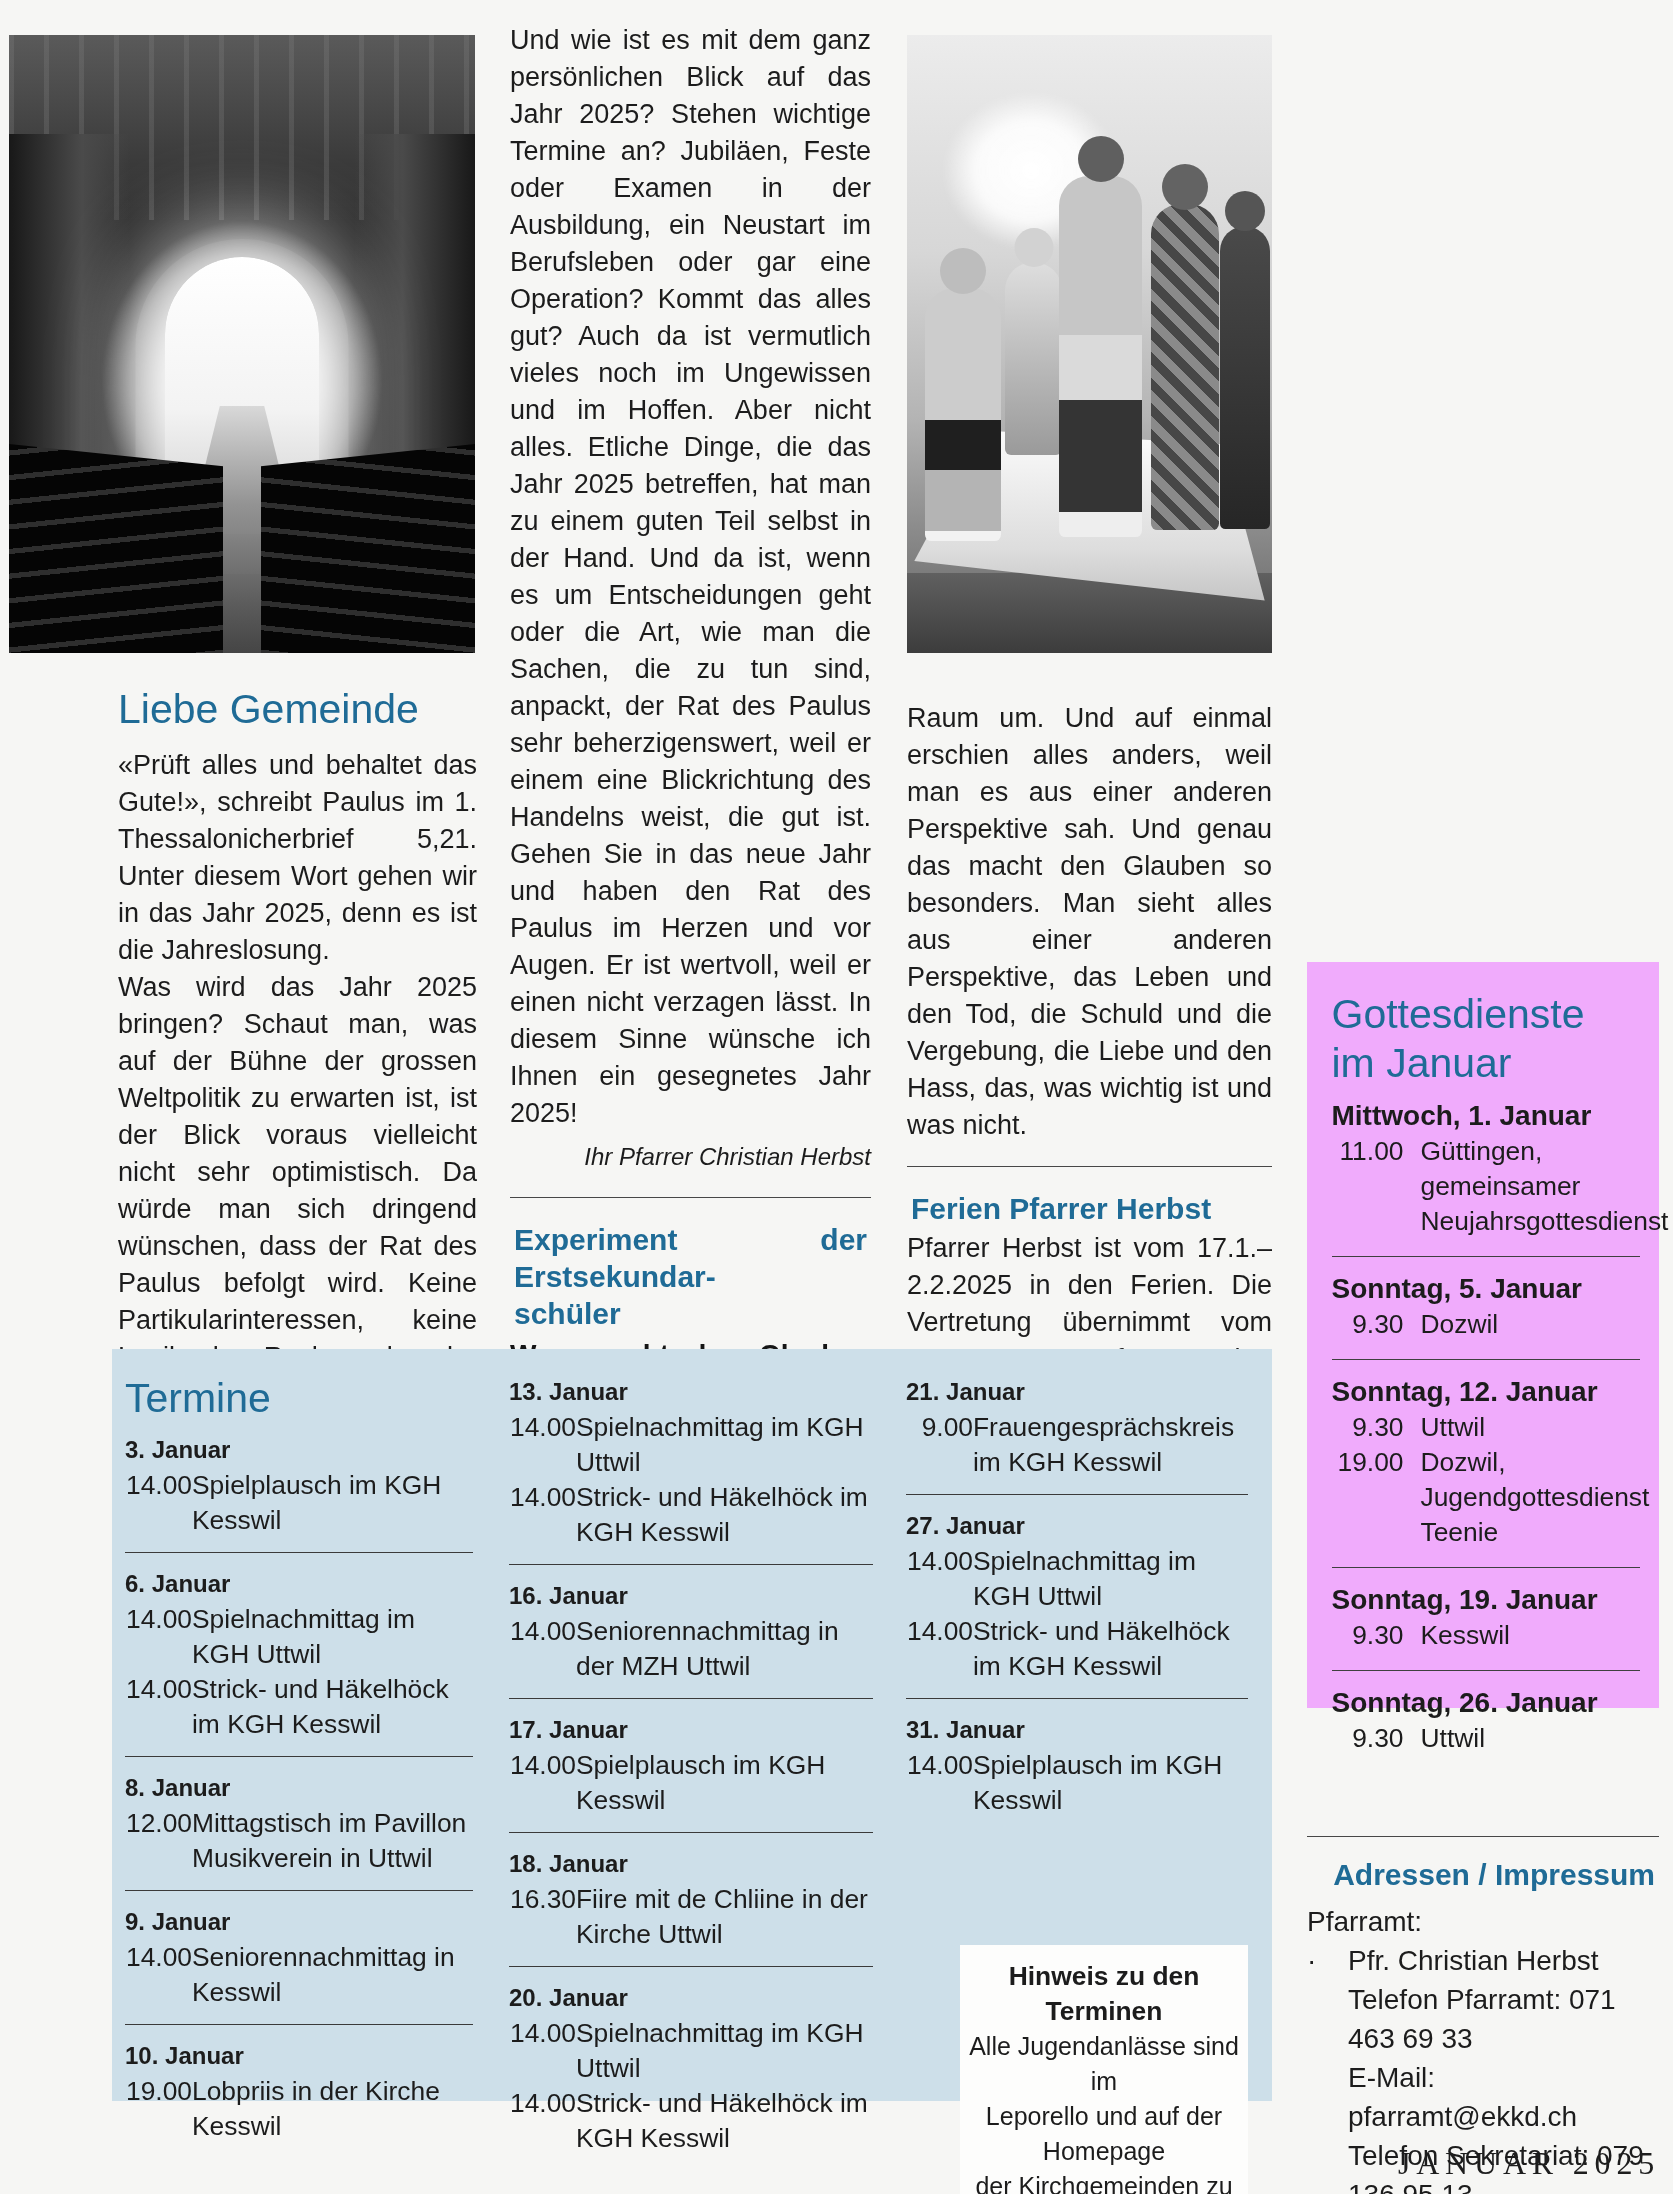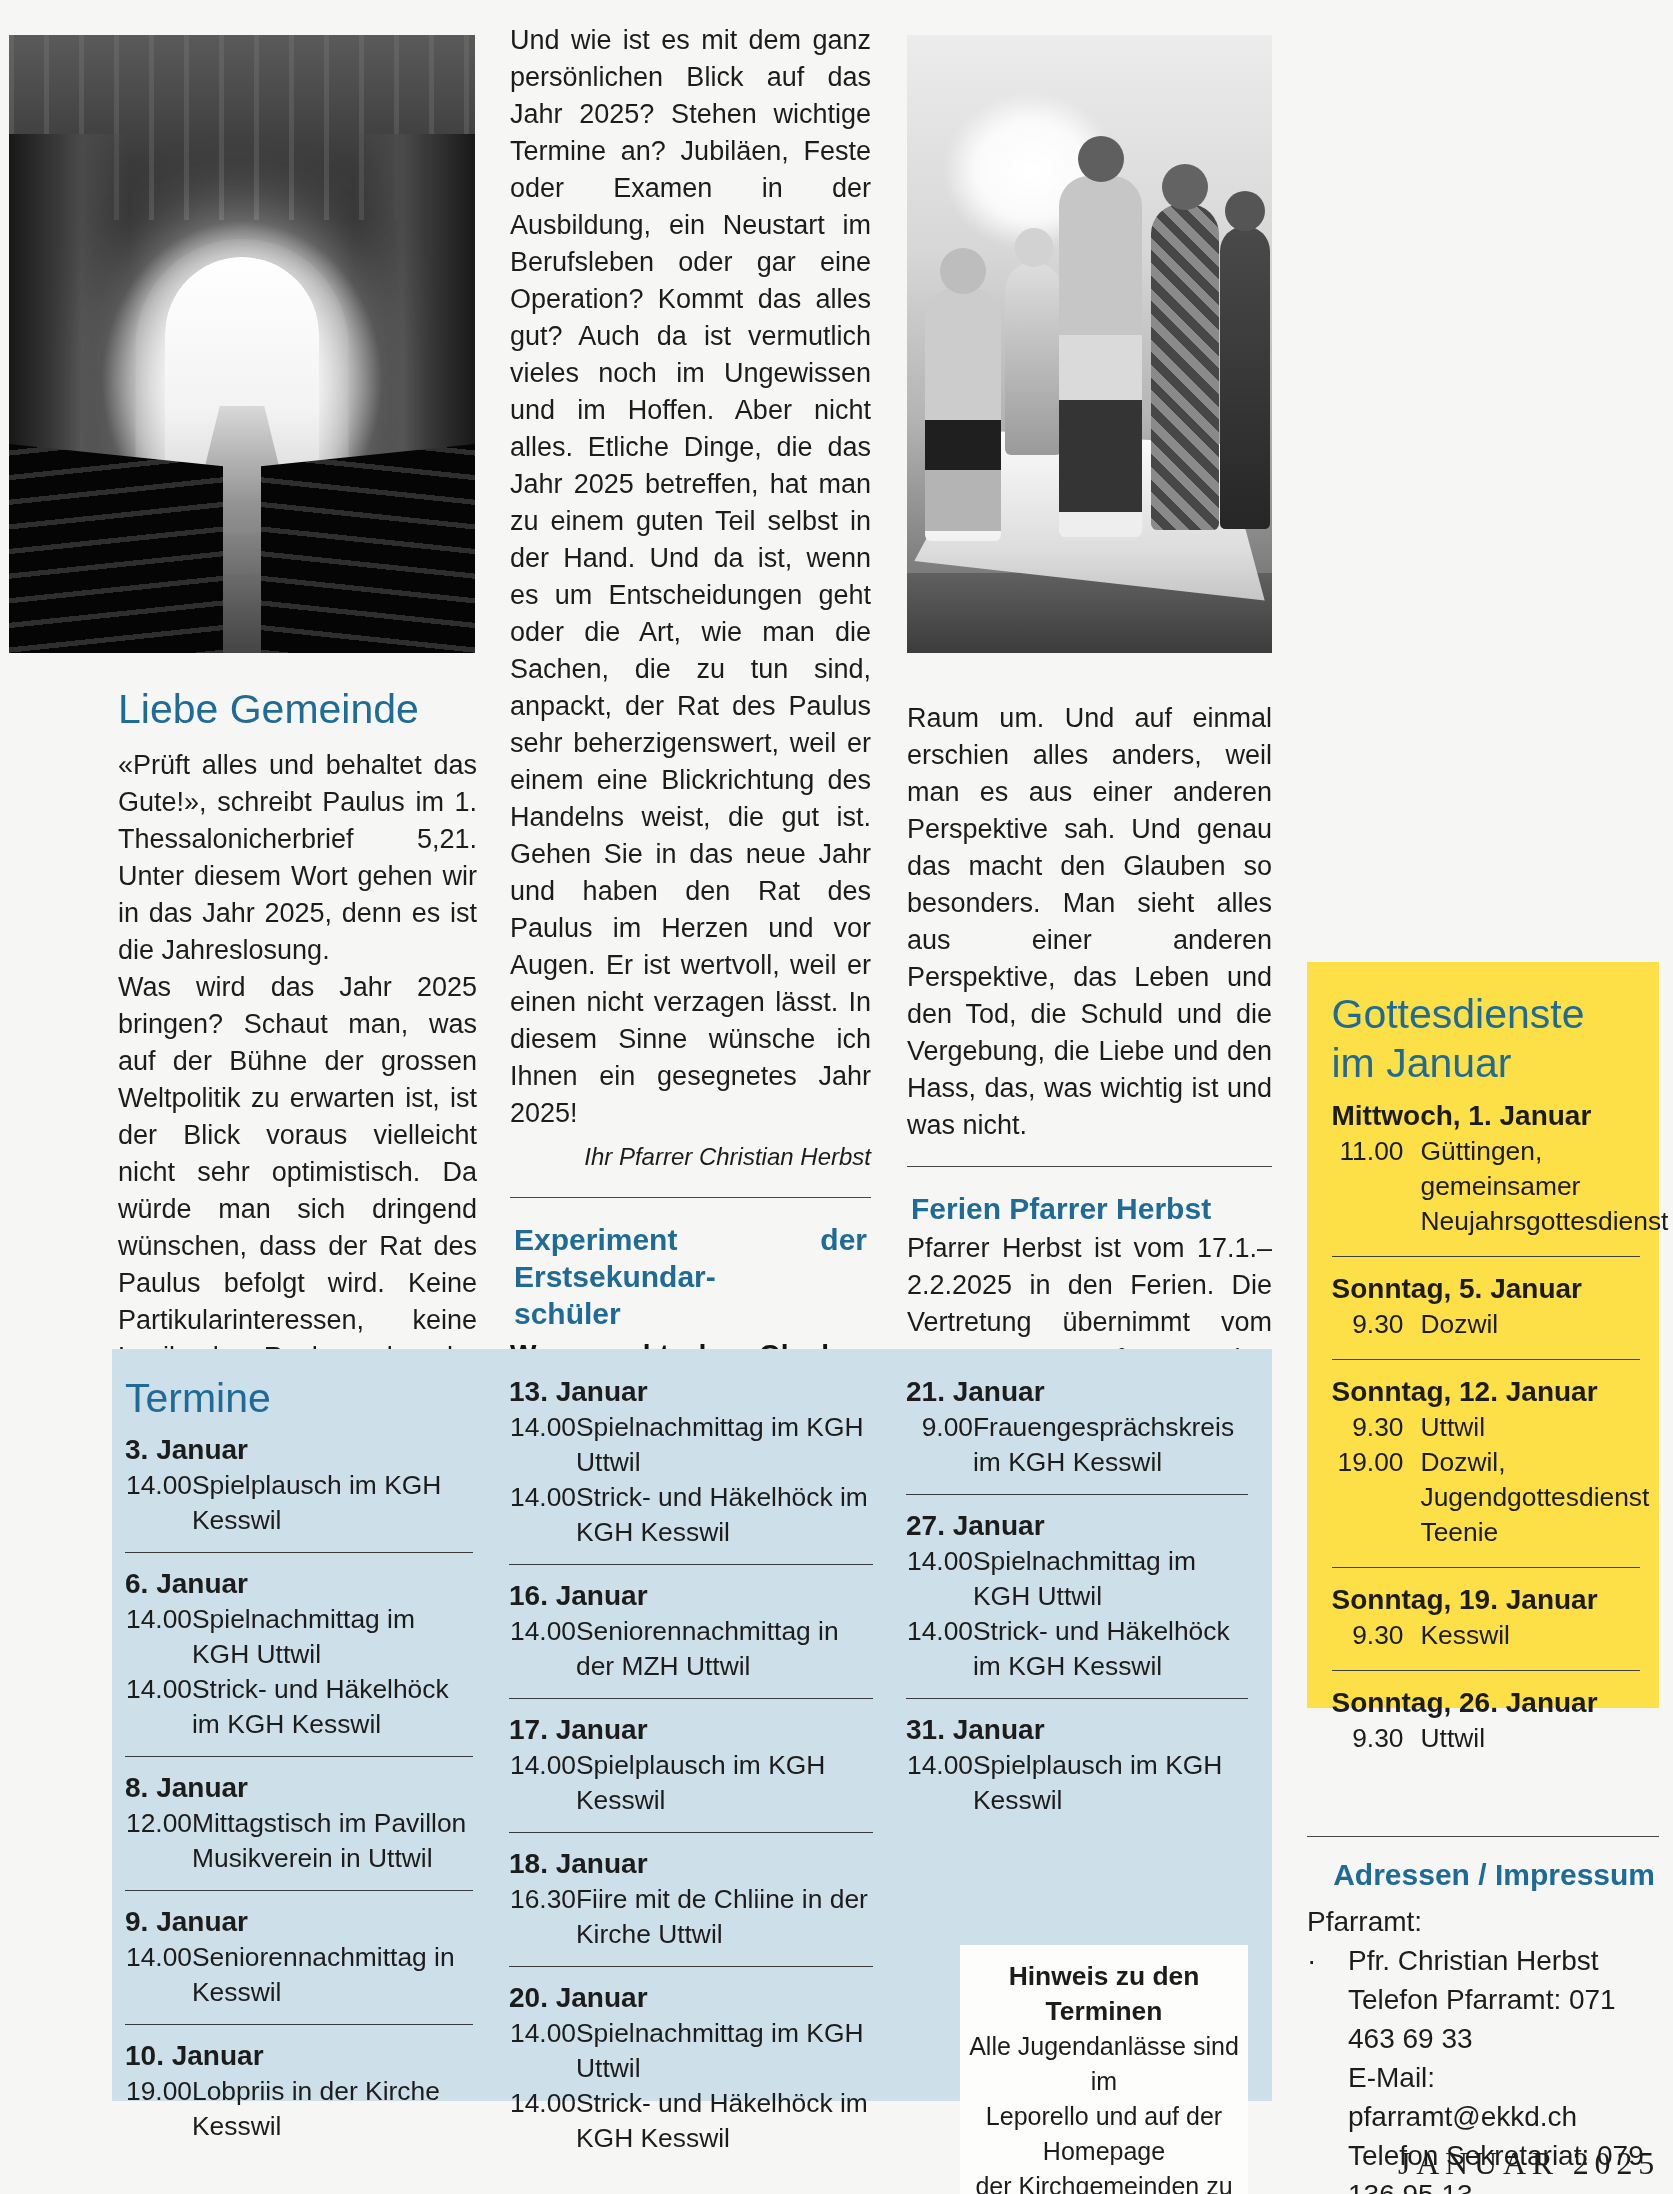--- a/index.html
+++ b/index.html
@@ -75,36 +75,36 @@
      background:linear-gradient(180deg,#c6c6c6 0 44%,#dadada 44% 62%,#343434 62% 93%,#eeeeee 93%);}
   .fig.f3::before{background:#5f5f5f;}
   .fig.f4{left:244px;top:169px;width:68px;height:326px;
      background:repeating-linear-gradient(45deg,#8a8a8a 0 9px,#474747 9px 18px);}
   .fig.f4::before{background:#636363;}
   .fig.f5{left:313px;top:191px;width:50px;height:303px;background:linear-gradient(180deg,#4a4a4a,#262626);}
   .fig.f5::before{background:#555555;width:40px;height:40px;top:-35px;}
 
   
   #gottesdienste{position:absolute;left:1307px;top:962px;width:352px;height:746px;
-     background:#fde047;box-sizing:border-box;padding:28px 19.3px 0 24.5px;}
+     background:#f0abfc;box-sizing:border-box;padding:28px 19.3px 0 24.5px;}
   #gottesdienste h2{margin-bottom:10.3px;}
   #gottesdienste h2 span{display:block;}
   .g-day{font-size:28px;line-height:36px;font-weight:700;}
   .g-row{display:grid;grid-template-columns:72px 1fr;column-gap:17px;font-size:26.4px;line-height:35px;}
   .g-time{text-align:right;}
   .g-rule{border:0;border-top:1.3px solid #3f3f3f;margin:17px 0 14px;}
 
   
   #termine{position:absolute;left:112px;top:1349px;width:1160px;height:752px;background:#cddfe9;}
   .t-col{position:absolute;top:24.5px;}
   #tcolA{left:13px;width:348px;}
   #tcolB{left:397px;width:364px;}
   #tcolC{left:794px;width:342px;}
   #termine .big-blue{margin-bottom:9px;}
-  .t-date{font-size:28px;line-height:36px;font-weight:700;}
+  .t-date{font-size:24px;line-height:36px;font-weight:700;}
   .t-row{display:grid;grid-template-columns:67px 1fr;column-gap:0;font-size:26.4px;line-height:35px;}
   .t-time{text-align:right;}
   .t-rule{border:0;border-top:1.3px solid #3a3a3a;margin:14px 0 13px;}
 
   
   #hinweis{position:absolute;left:960px;top:1945px;width:288px;box-sizing:border-box;
      background:#fdfdfc;text-align:center;padding:14px 6.4px 17px;}
   #hinweis .h-title{font-size:26.4px;line-height:35px;font-weight:700;}
   #hinweis .h-line{font-size:25px;line-height:35px;}
 

